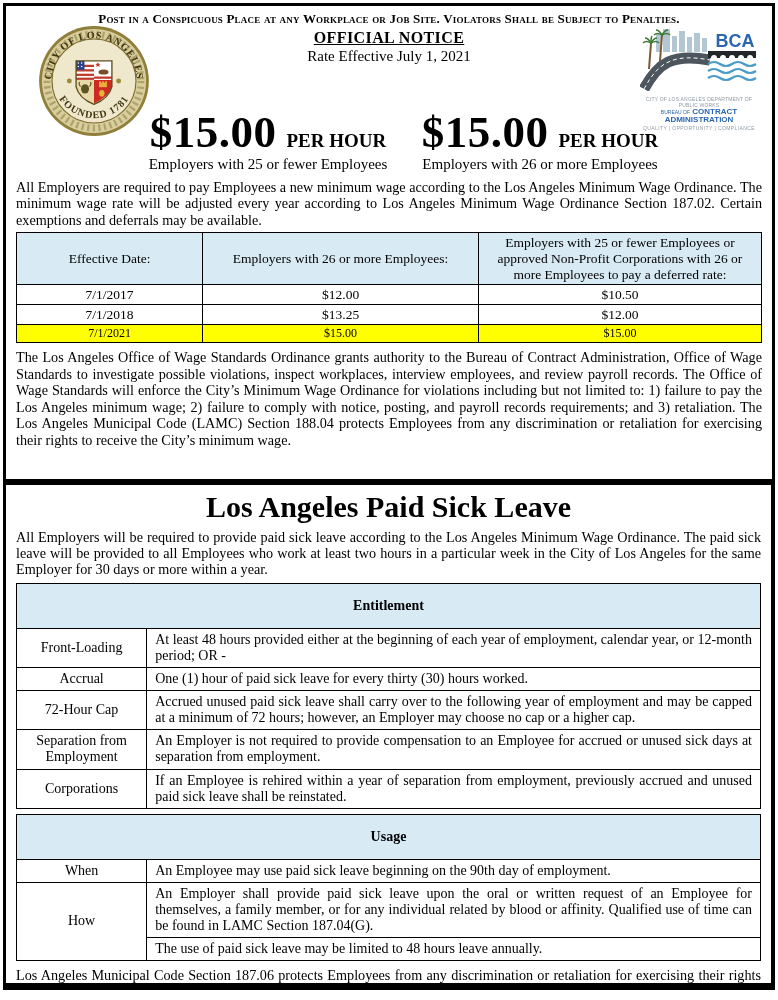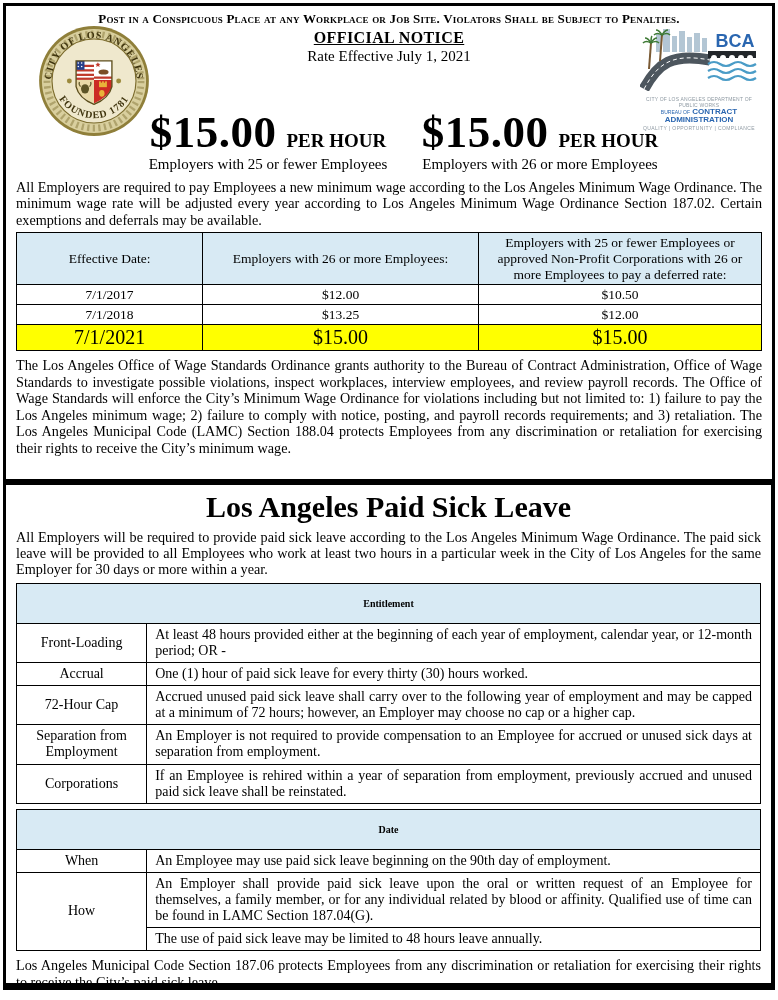--- a/index.html
+++ b/index.html
@@ -31,27 +31,27 @@
   .per-hour { font-size: 19px; font-weight: bold; margin-left: 10px; }
   .wage-caption { font-size: 15px; margin-top: 2px; }
 
   .para { font-size: 14.2px; line-height: 1.16; text-align: justify; margin: 6px 0 4px; }
 
   table { width: 100%; border-collapse: collapse; }
   .wage-table { margin: 4px 0 3px; }
   .wage-table th, .wage-table td { border: 1.6px solid #000; text-align: center; font-weight: normal; padding: 1px 6px; }
   .wage-table th { background: #d8eaf4; font-size: 13.5px; height: 52px; line-height: 1.18; }
   .wage-table td { font-size: 13.5px; height: 20px; }
-  .wage-table tr.highlight td { background: #ffff00; font-size: 20px; height: 16px; }
+  .wage-table tr.highlight td { background: #ffff00; font-size: 12px; height: 16px; }
 
   .sick-title { font-size: 30px; font-weight: bold; text-align: center; margin-top: 2px; line-height: 1.05; }
   .sick-effective { font-size: 16px; text-align: center; margin: 2px 0 4px; }
 
   .info-table { margin: 5px 0 3px; }
-  .info-table th { background: #d8eaf4; border: 1.6px solid #000; font-size: 10px; font-weight: bold; height: 19px; padding: 14px; }
+  .info-table th { background: #d8eaf4; border: 1.6px solid #000; font-size: 14px; font-weight: bold; height: 19px; padding: 14px; }
   .info-table td { border: 1.6px solid #000; font-size: 14px; line-height: 1.15; padding: 3px 8px; vertical-align: middle; }
   .info-table td.label { width: 17.5%; text-align: center; padding: 3px 2px; }
   .info-table td.text { text-align: justify; }
 
   .contact { text-align: center; font-weight: bold; font-size: 15px; line-height: 1.25; margin-top: 5px; }
 </style>
 </head>
 <body>
 
 <div class="poster">
@@ -236,21 +236,21 @@
         <tr>
           <td class="label">Corporations</td>
           <td class="text">If an Employee is rehired within a year of separation from employment, previously accrued and unused paid sick leave shall be reinstated.</td>
         </tr>
       </tbody>
     </table>
 
     <table class="info-table">
       <thead>
         <tr>
-          <th colspan="2">Date</th>
+          <th colspan="2">Usage</th>
         </tr>
       </thead>
       <tbody>
         <tr>
           <td class="label">When</td>
           <td class="text">An Employee may use paid sick leave beginning on the 90th day of employment.</td>
         </tr>
         <tr>
           <td class="label" rowspan="2">How</td>
           <td class="text">An Employer shall provide paid sick leave upon the oral or written request of an Employee for themselves, a family member, or for any individual related by blood or affinity. Qualified use of time can be found in LAMC Section 187.04(G).</td>

